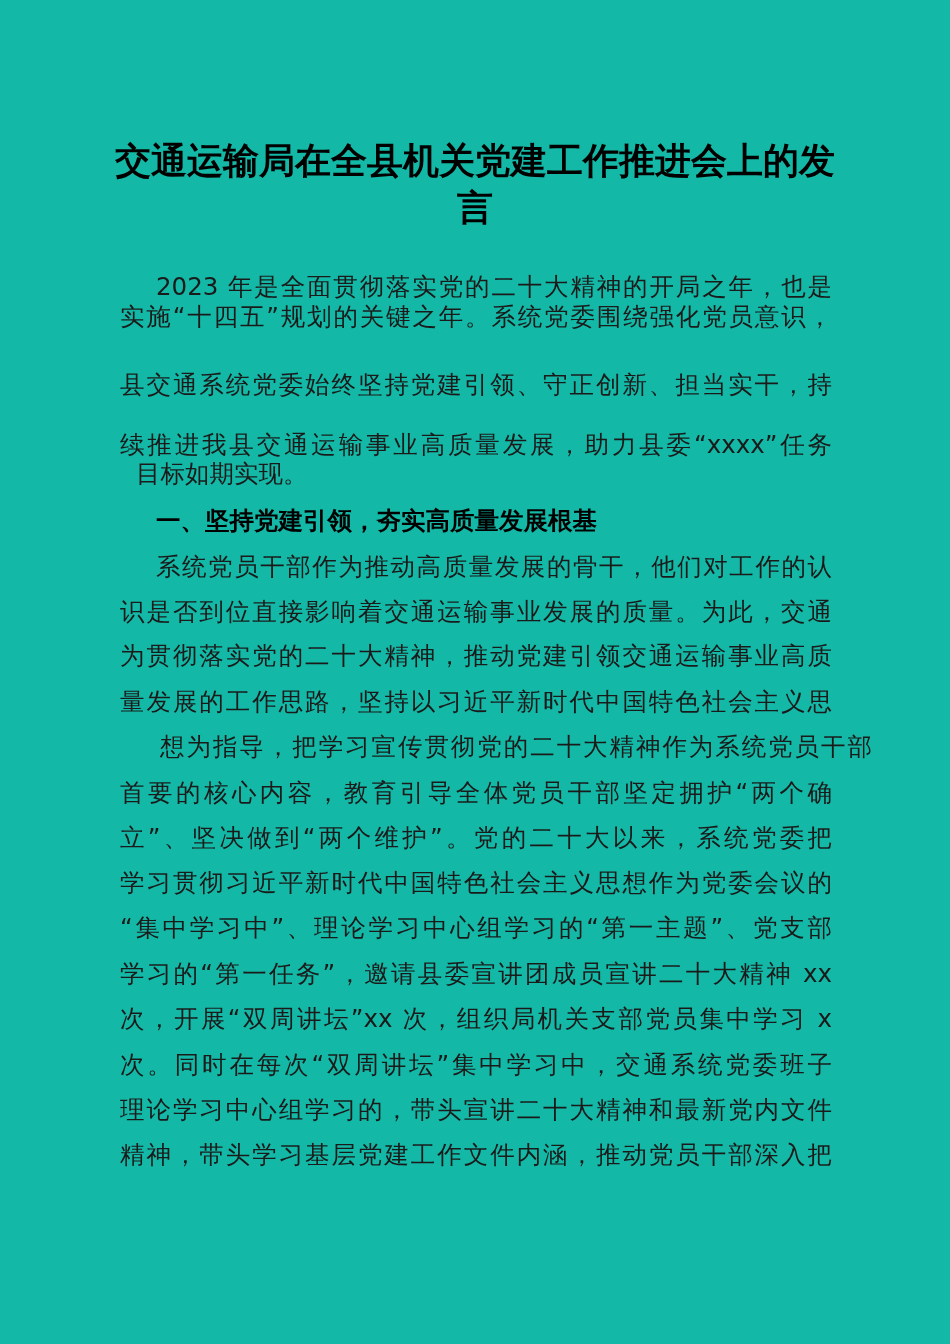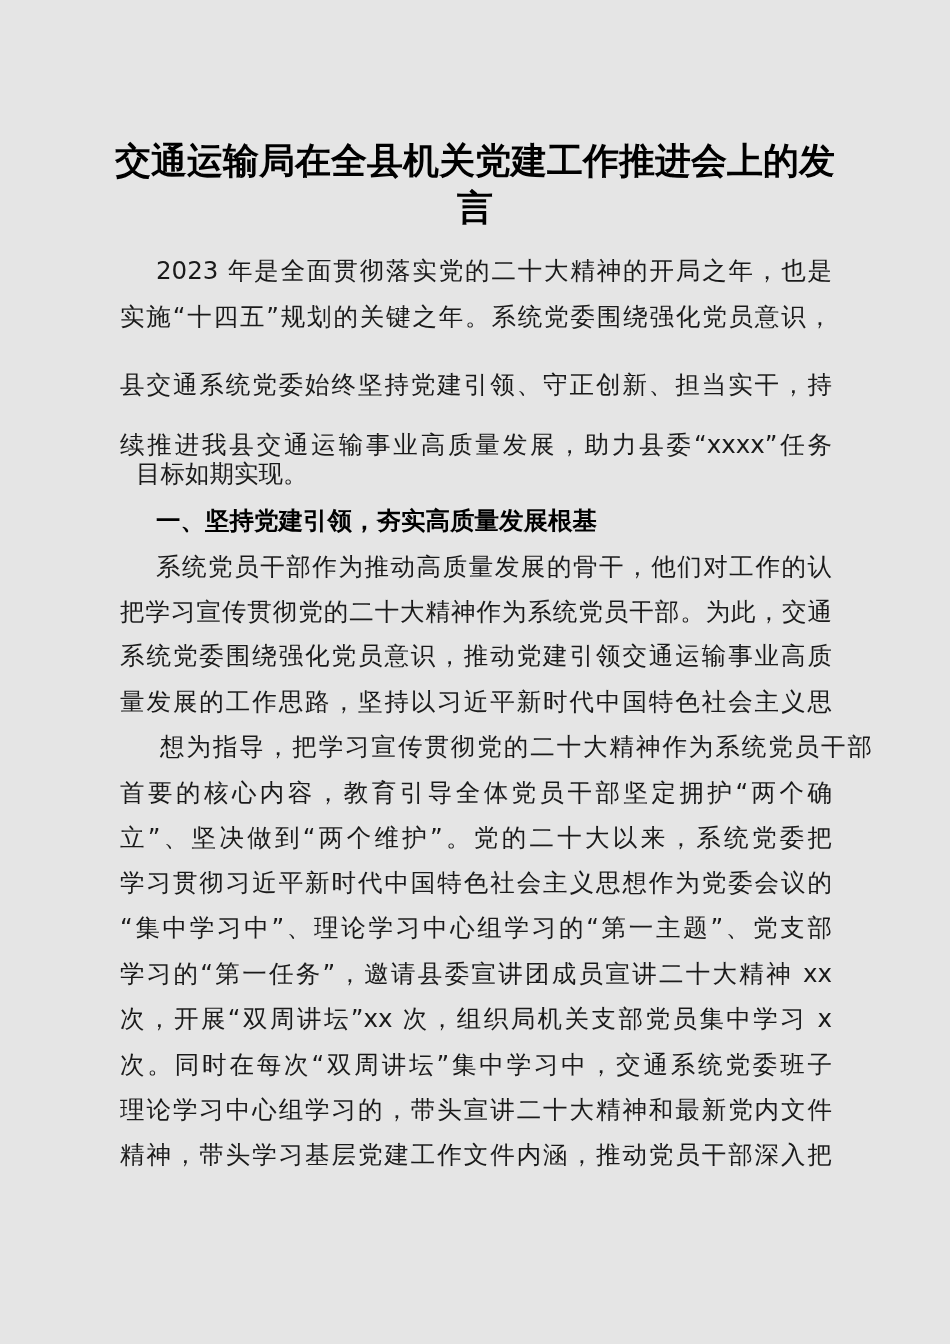--- a/index.html
+++ b/index.html
@@ -1,17 +1,17 @@
 <!DOCTYPE html>
 <html><head>
 <meta charset="utf-8">
 <style>
   html, body { margin: 0; padding: 0; background: #ffffff; }
   body { width: 950px; height: 1344px; position: relative; overflow: hidden; color: #111; }
-  .page { position: absolute; left: 0; top: 0; width: 950px; height: 1344px; background: #e5e5e5; text-decoration: underline; }
+  .page { position: absolute; left: 0; top: 0; width: 950px; height: 1344px; background: #14b8a6; text-decoration: underline; }
   .title {
     position: absolute; left: 100px; width: 750px; text-align: center;
     font-family: "DejaVu Serif", "Liberation Serif", serif;
     font-weight: bold; font-size: 36px; letter-spacing: 0px; color: #000;
     line-height: 50px; white-space: nowrap;
   }
   .line {
     position: absolute; left: 120px; width: 712px;
     font-family: "DejaVu Sans", "Liberation Sans", sans-serif;
     font-size: 24.5px; line-height: 32px; color: #1a1a1a;
@@ -29,33 +29,33 @@
 </style>
 </head>
 <body>
 
 <div class="page">
 
   <div class="title" style="top:135px;">交通运输局在全县机关党建工作推进会上的发</div>
   <div class="title" style="top:182px;">言</div>
 
   <div>
-    <div class="line indent" style="top:255px;">2023 年是全面贯彻落实党的二十大精神的开局之年，也是</div>
+    <div class="line indent" style="top:271px;">2023 年是全面贯彻落实党的二十大精神的开局之年，也是</div>
     <div class="line" style="top:301px;">实施“十四五”规划的关键之年。系统党委围绕强化党员意识，</div>
     <div class="line" style="top:369px;">县交通系统党委始终坚持党建引领、守正创新、担当实干，持</div>
     <div class="line" style="top:414px;margin-top:15px;">续推进我县交通运输事业高质量发展，助力县委“xxxx”任务</div>
     <div class="line last" style="top:458px;margin-left:16px;">目标如期实现。</div>
   </div>
 
   <div class="heading" style="top:505px;">一、坚持党建引领，夯实高质量发展根基</div>
 
   <div>
     <div class="line indent" style="top:551px;">系统党员干部作为推动高质量发展的骨干，他们对工作的认</div>
-    <div class="line" style="top:596px;">把学习宣传贯彻党的二十大精神作为系统党员干部。为此，交通</div>
-    <div class="line" style="top:640px;">系统党委围绕强化党员意识，推动党建引领交通运输事业高质</div>
+    <div class="line" style="top:596px;">识是否到位直接影响着交通运输事业发展的质量。为此，交通</div>
+    <div class="line" style="top:640px;">为贯彻落实党的二十大精神，推动党建引领交通运输事业高质</div>
     <div class="line" style="top:686px;">量发展的工作思路，坚持以习近平新时代中国特色社会主义思</div>
     <div class="line" style="top:731px;margin-left:40px;">想为指导，把学习宣传贯彻党的二十大精神作为系统党员干部</div>
     <div class="line" style="top:777px;">首要的核心内容，教育引导全体党员干部坚定拥护“两个确</div>
     <div class="line" style="top:822px;">立”、坚决做到“两个维护”。党的二十大以来，系统党委把</div>
     <div class="line" style="top:867px;">学习贯彻习近平新时代中国特色社会主义思想作为党委会议的</div>
     <div class="line" style="top:912px;">“集中学习中”、理论学习中心组学习的“第一主题”、党支部</div>
     <div class="line" style="top:958px;">学习的“第一任务”，邀请县委宣讲团成员宣讲二十大精神 xx</div>
     <div class="line" style="top:1003px;">次，开展“双周讲坛”xx 次，组织局机关支部党员集中学习 x</div>
     <div class="line" style="top:1049px;">次。同时在每次“双周讲坛”集中学习中，交通系统党委班子</div>
     <div class="line" style="top:1094px;">理论学习中心组学习的，带头宣讲二十大精神和最新党内文件</div>

